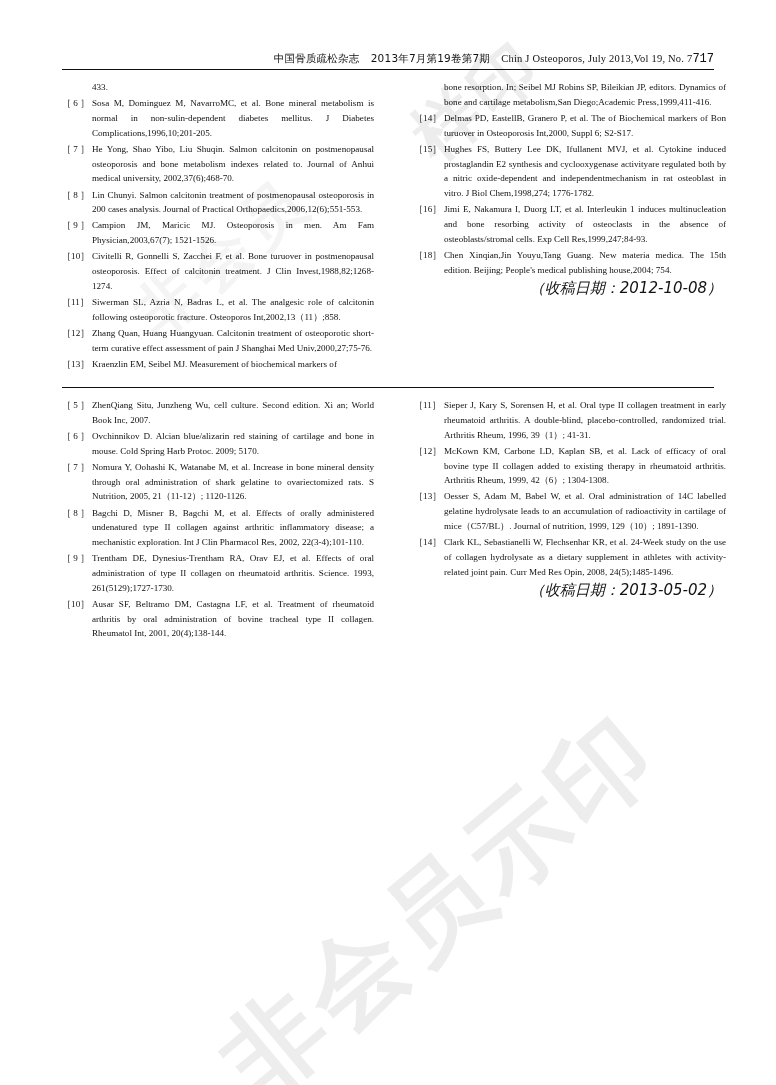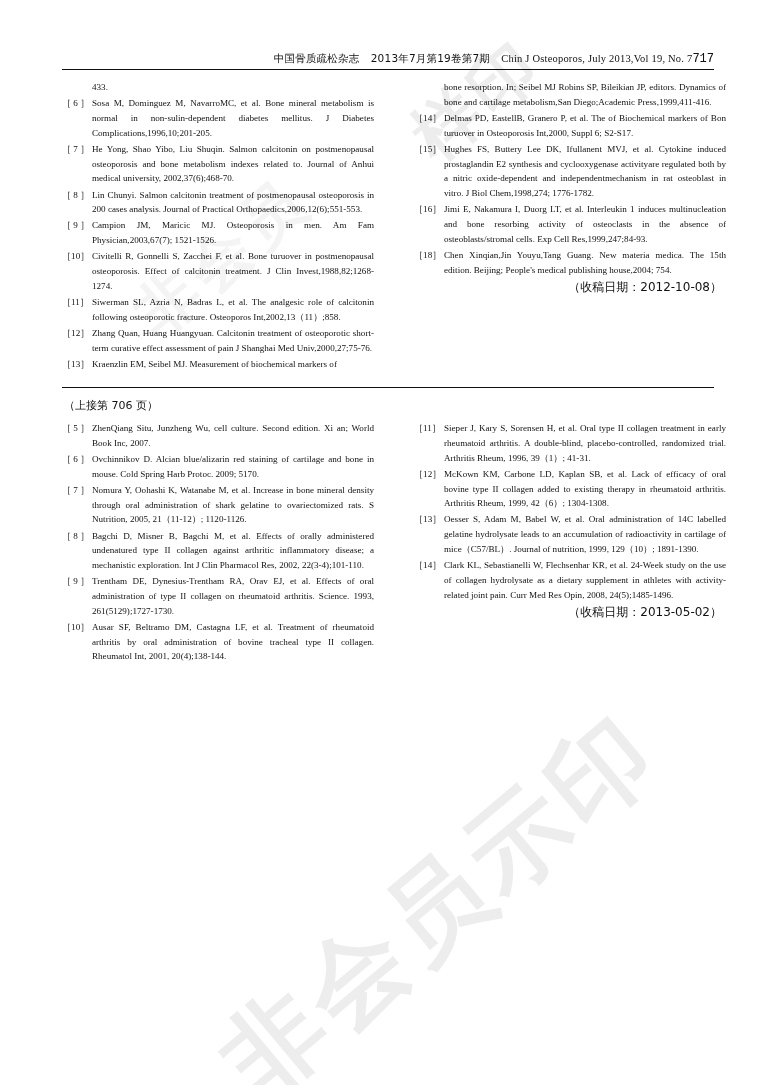--- a/index.html
+++ b/index.html
@@ -84,23 +84,24 @@
     margin: 14px 0 10px 0;
   }
   .cont-note {
     font-family: "DejaVu Sans", sans-serif;
     font-size: 11px;
     margin: 0 0 8px 2px;
   }
   .date-line {
     text-align: right;
     font-family: "DejaVu Sans", sans-serif;
-    font-size: 12px;
+    font-size: 15px;
     margin-top: 0;
     padding-right: 4px;
+    font-style: italic;
   }
   .footer {
     position: absolute;
     left: 0;
     bottom: 26px;
     width: 100%;
     text-align: center;
     font-size: 10px;
     font-family: "Liberation Serif", serif;
   }
@@ -213,21 +214,20 @@
       <div class="ref">
         <span class="num">［18］</span>
         <span class="txt">Chen Xinqian,Jin Youyu,Tang Guang. New materia medica. The 15th edition. Beijing; People's medical publishing house,2004; 754.</span>
       </div>
       <div class="date-line">（收稿日期：2012-10-08）</div>
     </div>
   </div>
 
   <div class="divider"></div>
 
-  <div class="cont-note">（上接第 706 页）</div>
 
   <div class="columns">
     <div class="col">
       <div class="ref">
         <span class="num">［ 5 ］</span>
         <span class="txt">ZhenQiang Situ, Junzheng Wu, cell culture. Second edition. Xi an; World Book Inc, 2007.</span>
       </div>
       <div class="ref">
         <span class="num">［ 6 ］</span>
         <span class="txt">Ovchinnikov D. Alcian blue/alizarin red staining of cartilage and bone in mouse. Cold Spring Harb Protoc. 2009; 5170.</span>

